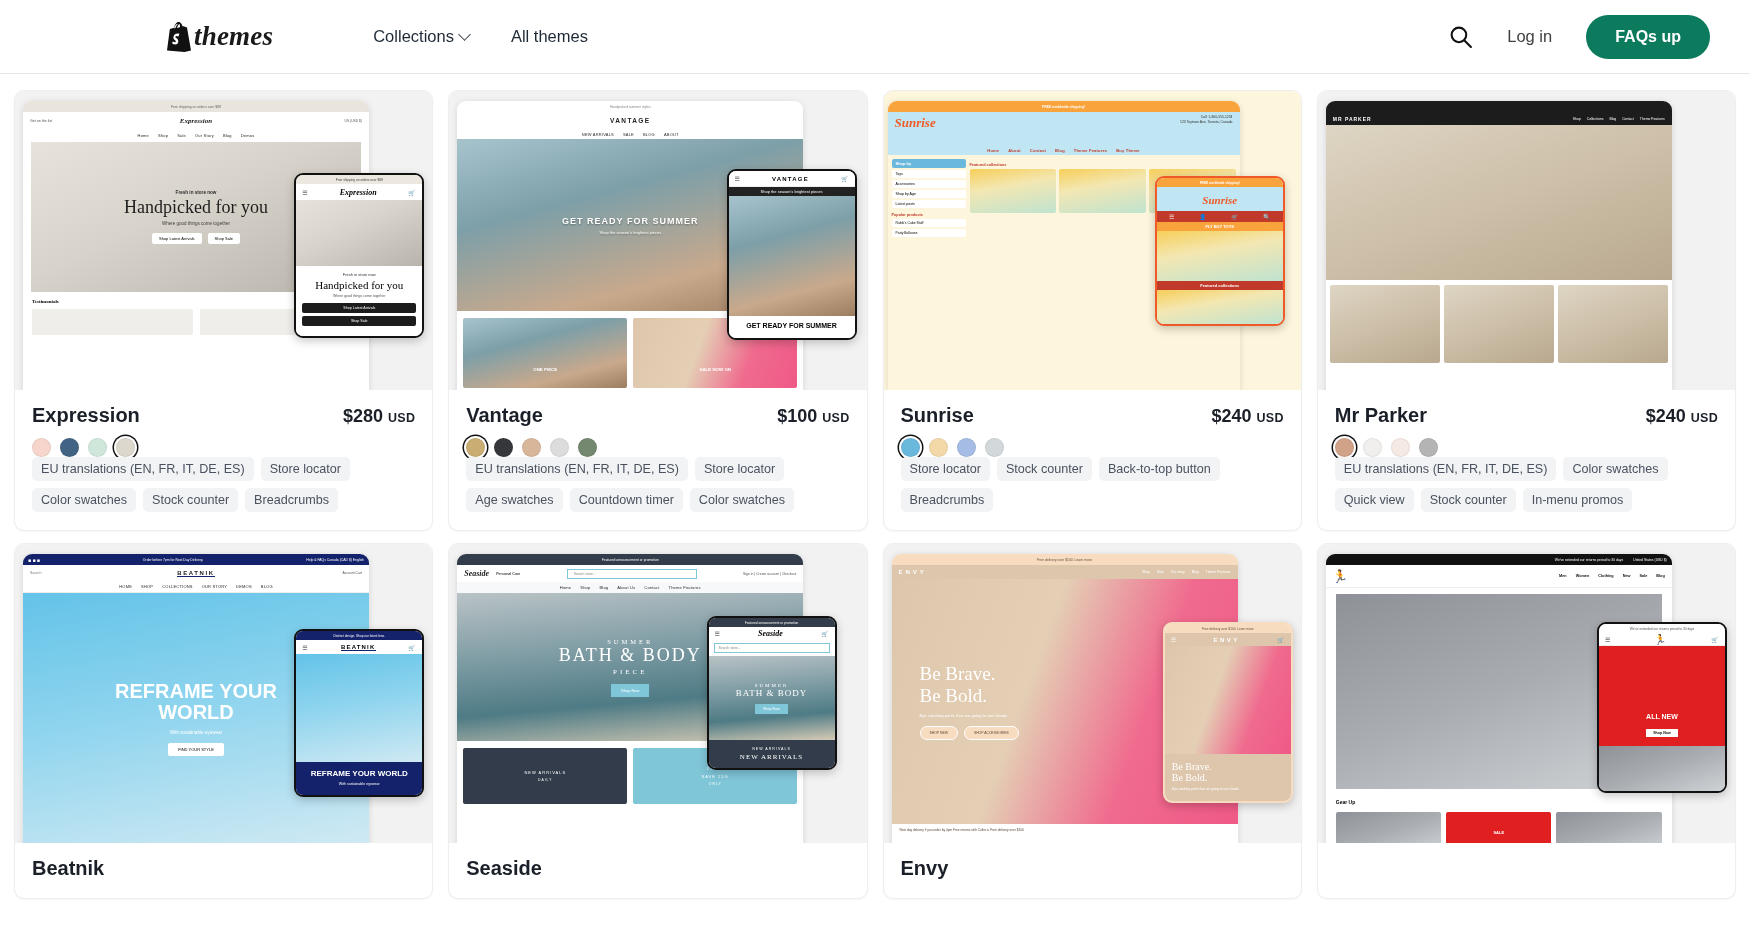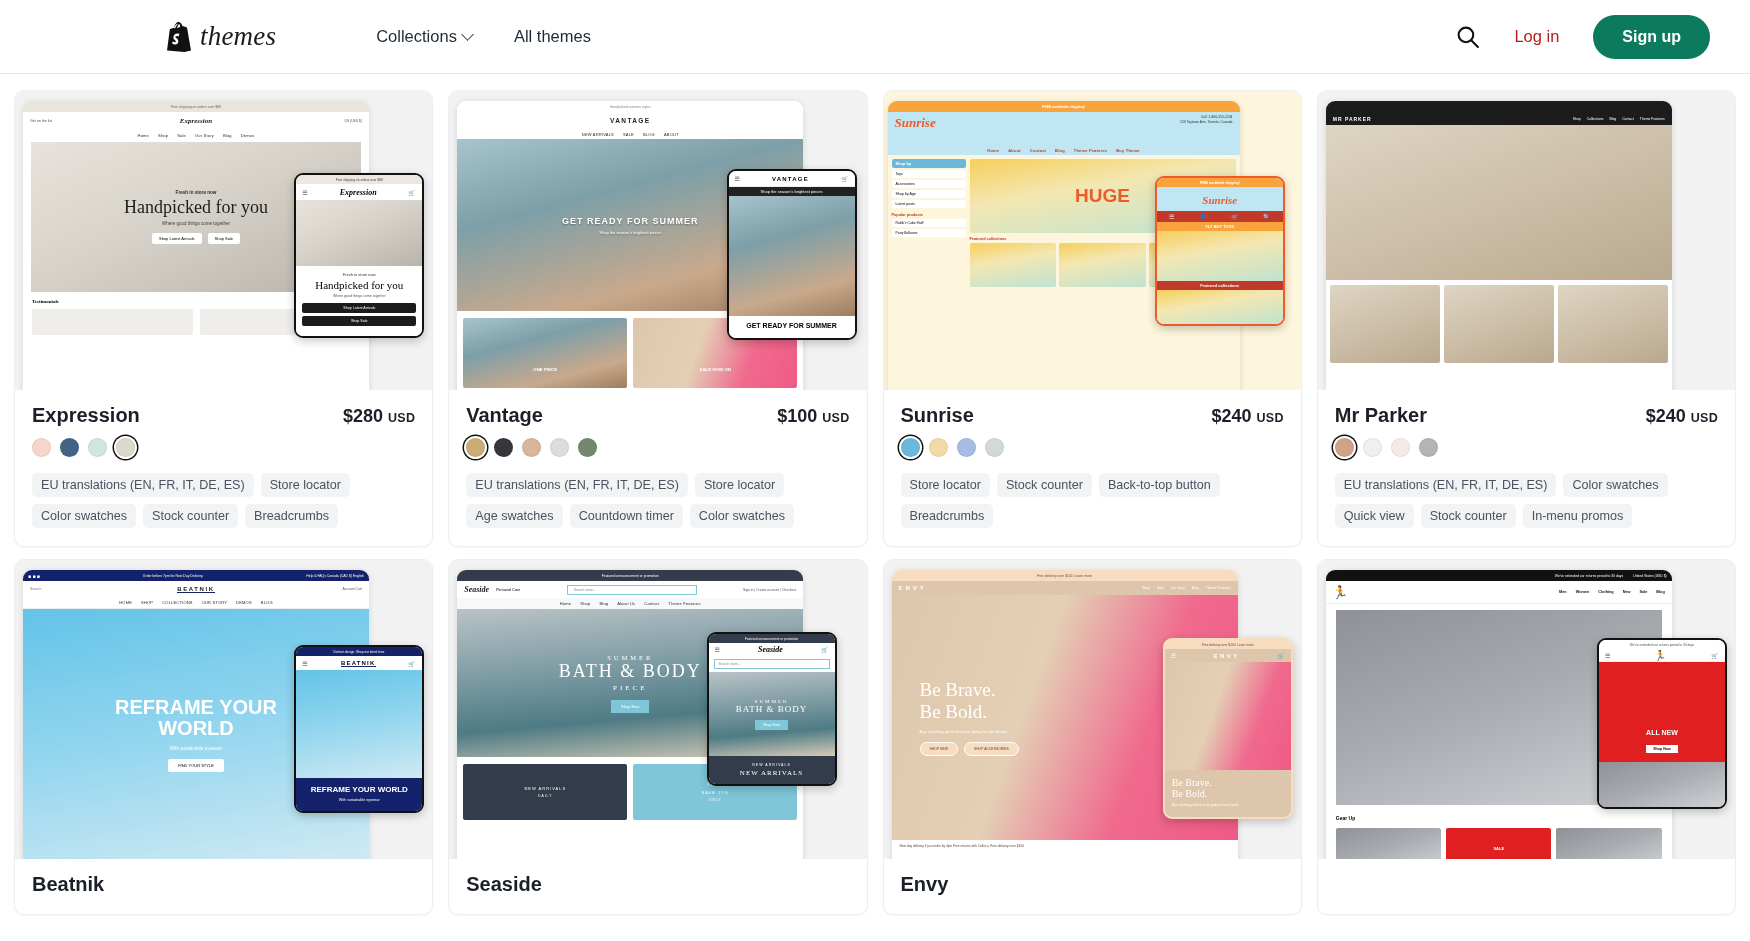--- a/index.html
+++ b/index.html
@@ -13,21 +13,21 @@
   
   .site-header {
     height: 74px;
     display: flex;
     align-items: center;
     border-bottom: 1px solid #e6e6e6;
     padding: 0 40px 0 165px;
     position: relative;
     background: #fff;
   }
-  .brand { display: flex; align-items: flex-end; gap: 9px; }
+  .brand { display: flex; align-items: flex-end; gap: 3px; font-weight: bold; }
   .shopify-bag { width: 26px; height: 30px; display: block; }
   .brand-word {
     font-family: "Liberation Serif", serif;
     font-style: italic;
     font-size: 27px;
     color: #1a1a1a;
     letter-spacing: .2px;
   }
   .main-nav { display: flex; align-items: center; gap: 42px; margin-left: 100px; }
   .nav-link {
@@ -46,21 +46,21 @@
     transform: rotate(45deg);
     margin-top: -5px;
   }
   .header-right {
     margin-left: auto;
     display: flex;
     align-items: center;
     gap: 34px;
   }
   .search-btn { cursor: pointer; display: flex; align-items: center; }
-  .login-link { font-size: 16.5px; color: #b91c1c; cursor: pointer; }
+  .login-link { font-size: 16.5px; color: #404040; cursor: pointer; }
   .signup-btn {
     background: #0b7a5d;
     color: #fff;
     font-size: 16px;
     font-weight: bold;
     border: none;
     border-radius: 999px;
     padding: 13px 29px;
     cursor: pointer;
     font-family: "Liberation Sans", sans-serif;
@@ -98,21 +98,21 @@
   .card-price .cur { font-size: 12.5px; font-weight: bold; letter-spacing: .3px; }
   .swatches { display: flex; gap: 9px; margin-top: 11px; }
   .sw {
     width: 19px; height: 19px;
     border-radius: 50%;
     border: 1px solid rgba(0,0,0,.06);
   }
   .sw.sel {
     box-shadow: 0 0 0 2px #fff, 0 0 0 3.5px #111;
   }
-  .tags { display: flex; flex-wrap: wrap; gap: 7px; margin-top: 16px; }
+  .tags { display: flex; flex-wrap: wrap; gap: 7px; }
   .tag {
     background: #f2f3f4;
     color: #4a5260;
     font-size: 12.6px;
     padding: 5px 9px;
     border-radius: 5px;
     white-space: nowrap;
   }
 
   
@@ -209,21 +209,21 @@
   </nav>
 
   <div class="header-right">
     <span class="search-btn">
       <svg width="25" height="25" viewBox="0 0 24 24" fill="none" stroke="#111" stroke-width="2">
         <circle cx="10.5" cy="10.5" r="7"></circle>
           <line x1="15.8" y1="15.8" x2="22" y2="22" stroke-linecap="round"></line>
       </svg>
     </span>
     <span class="login-link">Log in</span>
-    <button class="signup-btn">Sign up</button>
+    <button class="signup-btn">FAQs up</button>
   </div>
 </header>
 
 <main class="grid">
 
   <article class="theme-card">
     <div class="preview">
       <div class="desk">
         <div class="desk-bar" style="background:#e9e4dc">Free shipping on orders over $88</div>
         <div class="desk-head">
@@ -371,21 +371,20 @@
             <div style="background:#6bb8dd;color:#fff;font-size:4px;font-weight:bold;padding:2px 4px;border-radius:2px">Shop by</div>
             <div style="background:#fff;font-size:3.6px;padding:2px 4px;margin-top:2px;border-radius:2px">Toys</div>
             <div style="background:#fff;font-size:3.6px;padding:2px 4px;margin-top:2px;border-radius:2px">Accessories</div>
             <div style="background:#fff;font-size:3.6px;padding:2px 4px;margin-top:2px;border-radius:2px">Shop by Age</div>
             <div style="background:#fff;font-size:3.6px;padding:2px 4px;margin-top:2px;border-radius:2px">Latest posts</div>
             <div style="font-size:3.8px;font-weight:bold;margin-top:5px;color:#c0392b">Popular products</div>
             <div style="background:#fff;font-size:3.4px;padding:2px 4px;margin-top:2px;border-radius:2px">Rubik's Cube Stuff</div>
             <div style="background:#fff;font-size:3.4px;padding:2px 4px;margin-top:2px;border-radius:2px">Party Balloons</div>
           </div>
           <div style="flex:1">
-            <div class="g-toy ctr" style="height:74px;border-radius:2px;font-size:19px;font-weight:bold;color:#f05a28">HUGE</div>
             <div style="font-size:3.8px;font-weight:bold;margin-top:4px;color:#c0392b">Featured collections</div>
             <div style="display:flex;gap:3px;margin-top:2px">
               <div class="g-toy" style="flex:1;height:44px;border-radius:2px"></div>
               <div class="g-toy" style="flex:1;height:44px;border-radius:2px"></div>
               <div class="g-toy" style="flex:1;height:44px;border-radius:2px"></div>
             </div>
           </div>
         </div>
       </div>
       <div class="mob" style="right:16px;top:85px;border-color:#f05a28">

